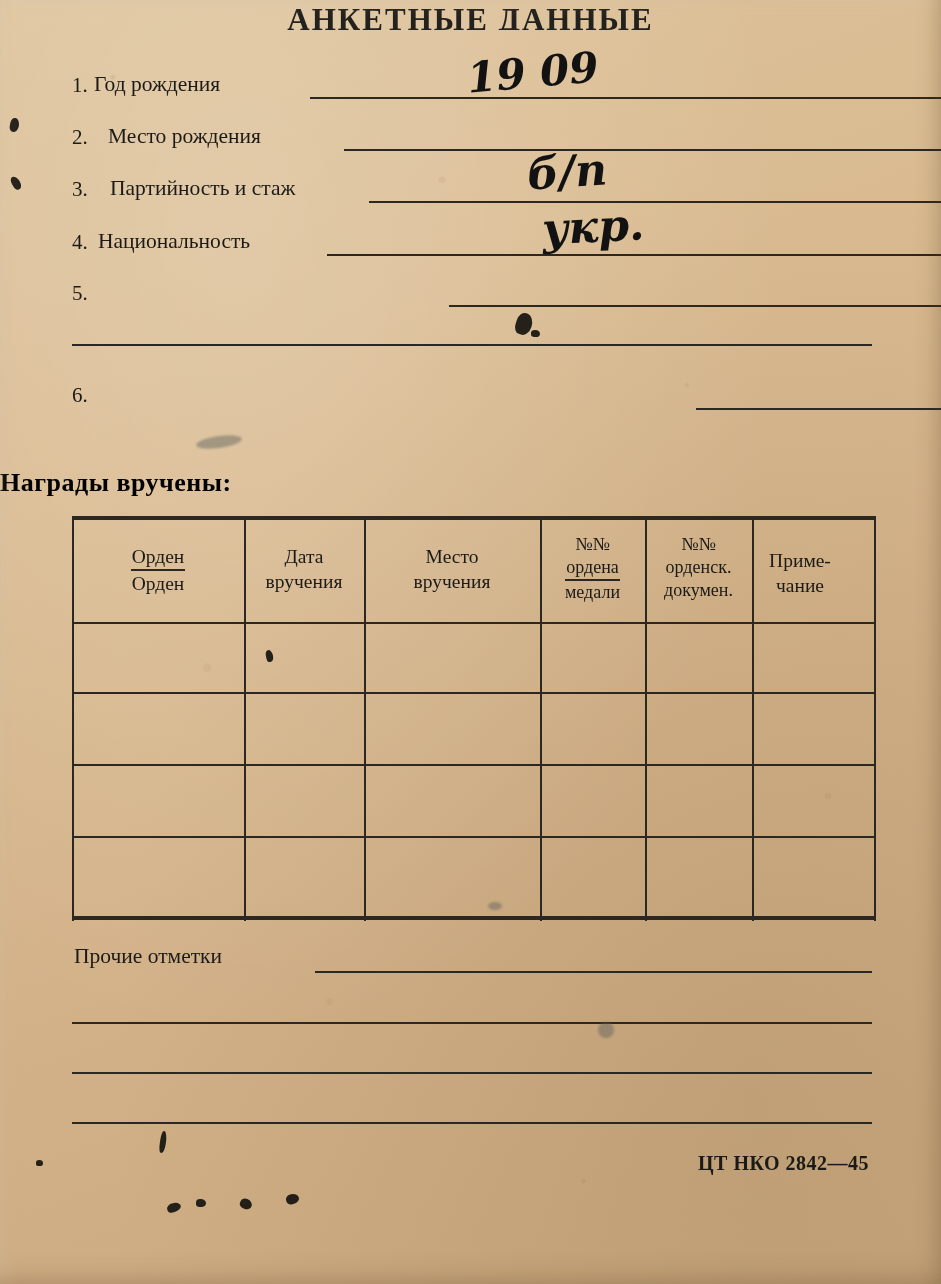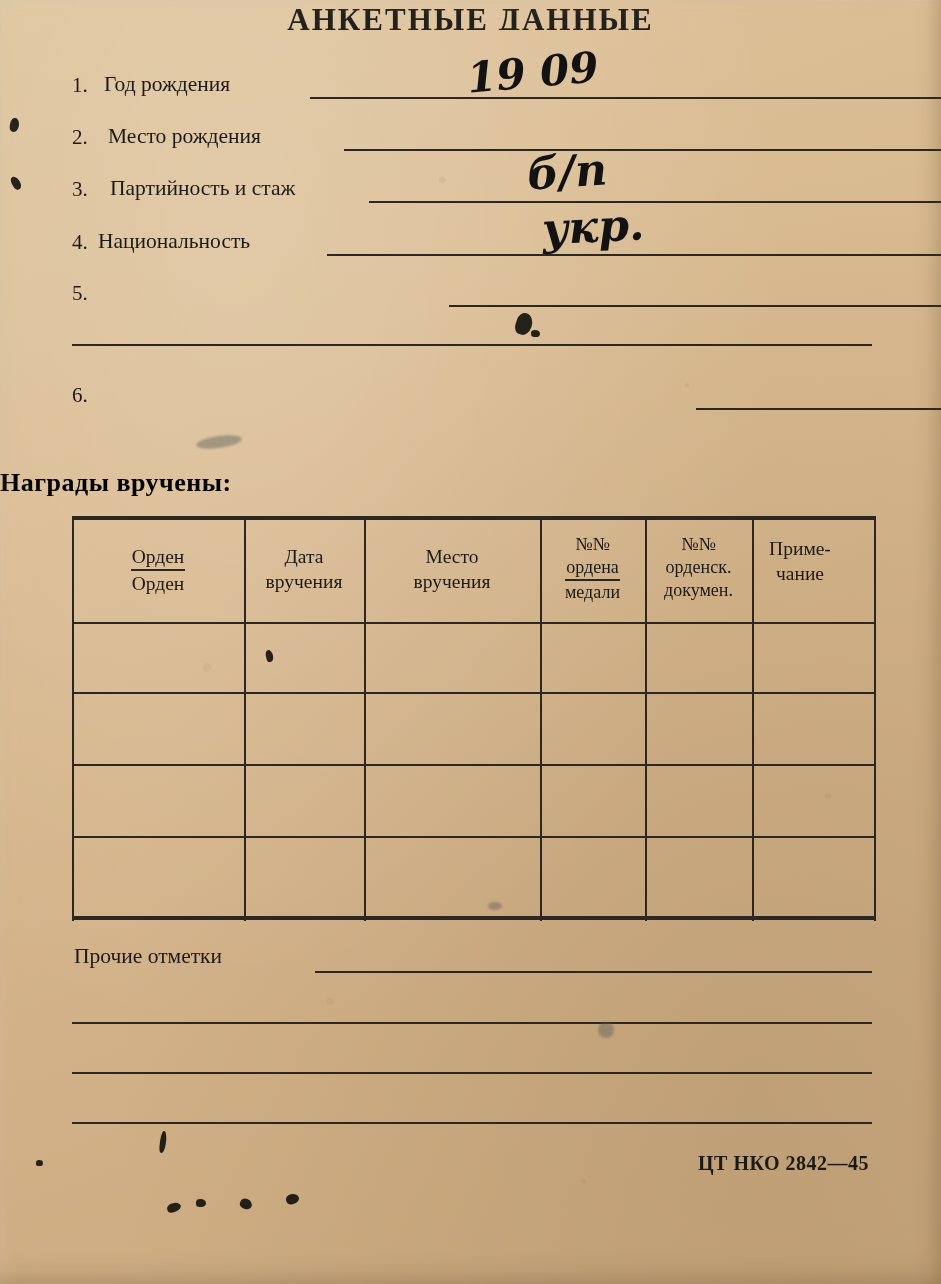--- a/index.html
+++ b/index.html
@@ -187,21 +187,21 @@
 <body>
 
 <div id="card">
 
   <div id="title">
     <span class="clip">АНКЕТНЫЕ ДАННЫЕ</span>
   </div>
 
   <div class="qline" style="top:70px;">
     <span class="qnum ink">1.</span>
-    <span class="qlabel ink" style="left:32px;text-align:right;">Год рождения</span>
+    <span class="qlabel ink" style="left:22px;text-align:right;">Год рождения</span>
     <span class="rule" style="left:238px; top:27px; width:634px;"></span>
     <span class="hand" style="left:395px; top:-22px; font-size:42px; transform:rotate(-5deg);">19 09</span>
   </div>
 
   <div class="qline" style="top:122px;">
     <span class="qnum ink">2.</span>
     <span class="qlabel ink" style="left:36px;font-family:Liberation Serif, serif;">Место рождения</span>
     <span class="rule" style="left:272px; top:27px; width:600px;"></span>
     <span class="hand" style="left:430px; top:-4px; font-size:34px;"></span>
   </div>
@@ -274,21 +274,21 @@
       <div><span class="u">ордена</span></div>
       <div>медали</div>
     </div>
 
     <div class="hdr ink" style="left:573px; top:17px; width:107px; font-size:18px; line-height:23px;">
       <div>№№</div>
       <div>орденск.</div>
       <div>докумен.</div>
     </div>
 
-    <div class="hdr ink" style="left:680px; top:20px; width:96px;">
+    <div class="hdr ink" style="left:680px; top:32px; width:96px;">
       <div>Приме-</div>
       <div>чание</div>
     </div>
 
     <div class="hdr ink" style="left:0;   top:126px; width:172px;"></div>
     <div class="hdr ink" style="left:172px; top:126px; width:120px;"></div>
     <div class="hdr ink" style="left:292px; top:126px; width:176px;"></div>
     <div class="hdr ink" style="left:468px; top:126px; width:105px;"></div>
     <div class="hdr ink" style="left:573px; top:126px; width:107px;"></div>
     <div class="hdr ink" style="left:680px; top:126px; width:122px;"></div>

